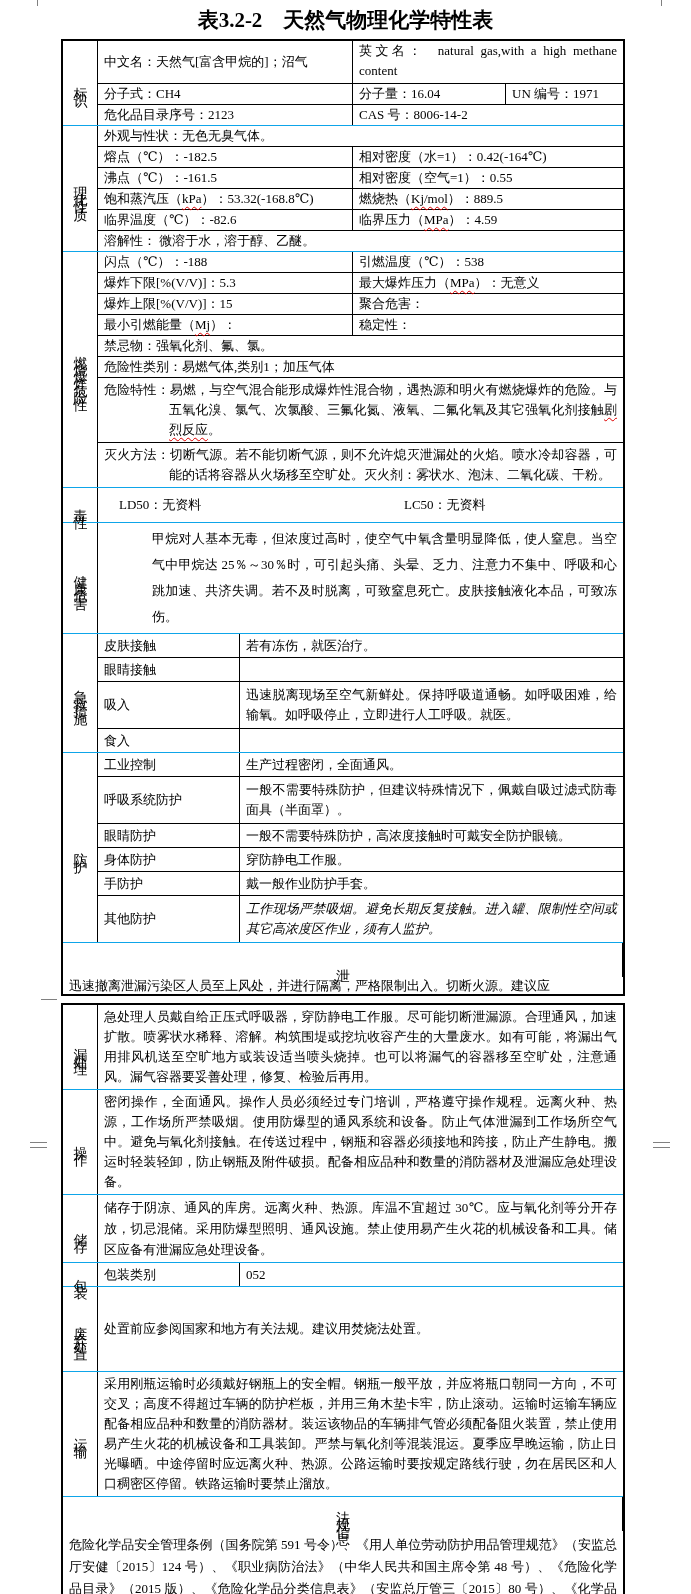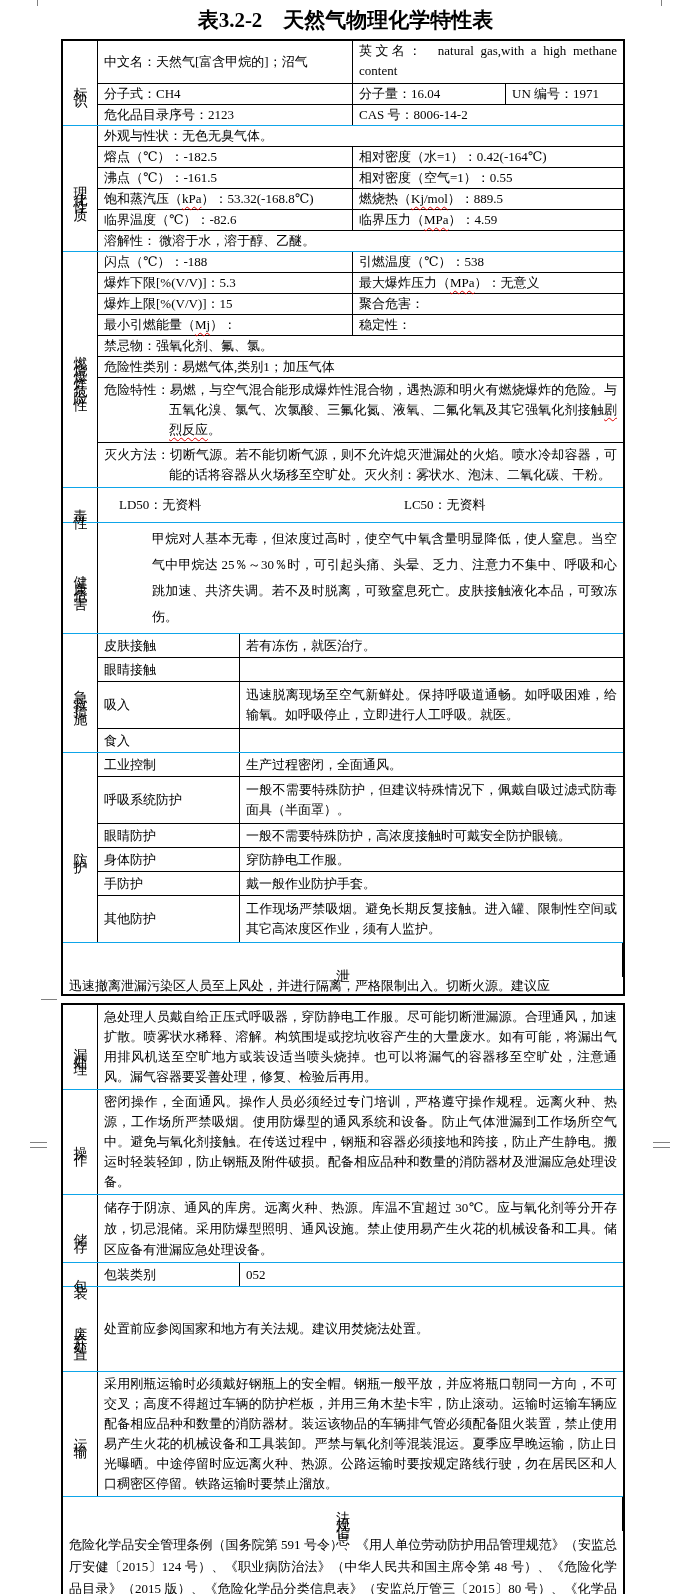--- a/index.html
+++ b/index.html
@@ -209,21 +209,21 @@
         <div class="row h23">
           <div class="c lblc">身体防护</div>
           <div class="c rest">穿防静电工作服。</div>
         </div>
         <div class="row h23">
           <div class="c lblc">手防护</div>
           <div class="c rest">戴一般作业防护手套。</div>
         </div>
         <div class="row h23">
           <div class="c lblc">其他防护</div>
-          <div class="c rest para" style="padding-top:3px;padding-bottom:3px;">工作现场严禁吸烟。避免长期反复接触。进入罐、限制性空间或其它高浓度区作业，须有人监护。</div>
+          <div class="c rest para" style="padding-top:3px;padding-bottom:3px;font-style:italic;">工作现场严禁吸烟。避免长期反复接触。进入罐、限制性空间或其它高浓度区作业，须有人监护。</div>
         </div>
       </div>
     </div>
 
     <div class="sec">
       <div class="cat">
           <span>泄</span>
         </div>
       <div class="rows">
         <div class="row">

